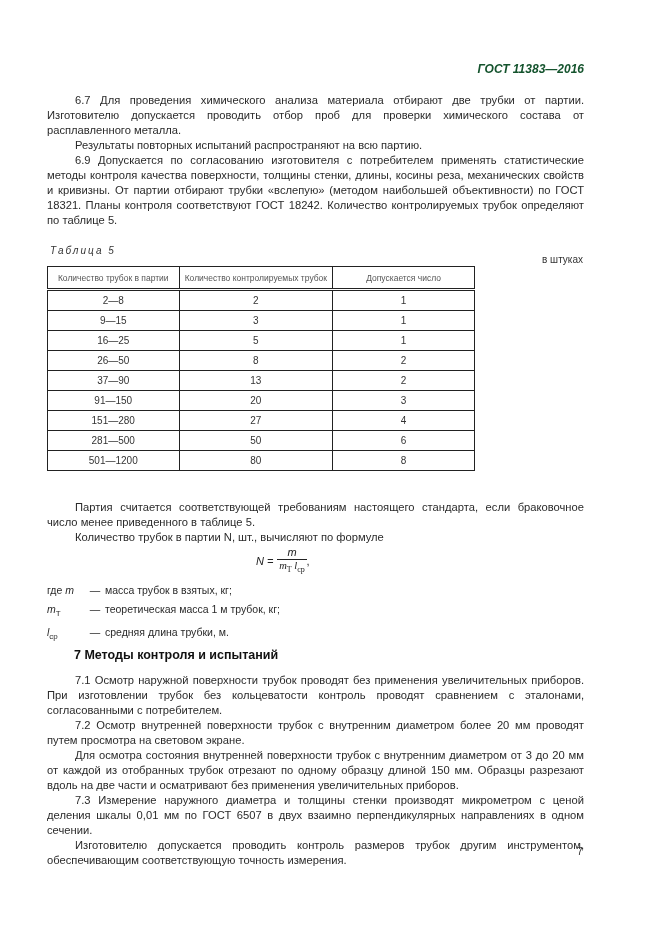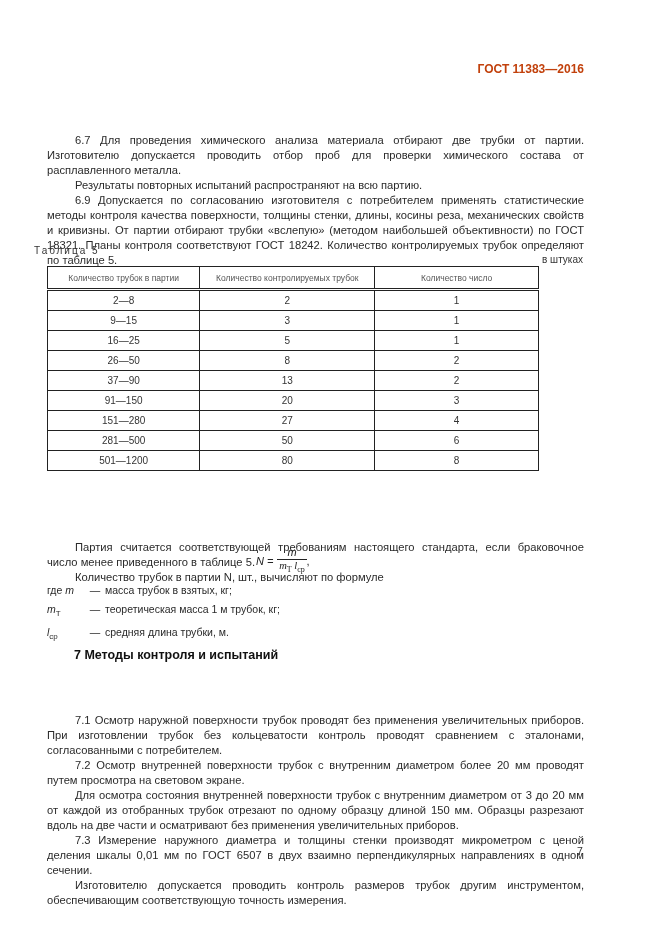--- a/index.html
+++ b/index.html
@@ -2,36 +2,35 @@
 <html><head>
 <meta charset="utf-8">
 <style>
   html, body { margin: 0; padding: 0; background: #ffffff; }
   body {
     width: 661px; height: 935px; position: relative; overflow: hidden;
     font-family: "Liberation Sans", sans-serif; color: #1e1e1e;
   }
   .abs { position: absolute; }
   .doc-code {
-    right: 77px; top: 62px; font-weight: bold; font-size: 12px; color: #c2410c;
+    right: 77px; top: 62px; font-weight: bold; font-size: 12px; color: #14532d; font-style: italic;
   }
   .para {
     position: absolute; left: 47px; width: 537px;
     font-size: 11.2px; line-height: 15px; text-align: justify;
     color: #2a2a2a;
-    margin-top: 40px;
   }
   .para p { margin: 0; }
   .indent { text-indent: 28px; }
   .tbl-caption {
-    left: 34px; top: 245px; font-size: 10px; letter-spacing: 2px; color: #333;
+    left: 50px; top: 245px; font-size: 10px; letter-spacing: 2px; color: #333; font-style: italic;
   }
   .units { right: 78px; top: 254px; font-size: 10px; color: #333; text-align: center; }
   table.t5 {
-    position: absolute; left: 47px; top: 266px; width: 492px;
+    position: absolute; left: 47px; top: 266px; width: 428px;
     border-collapse: collapse; font-size: 10px; color: #333;
   }
   table.t5 th, table.t5 td {
     border: 1px solid #222; text-align: center; padding: 0;
   }
   table.t5 th {
     font-weight: normal; font-size: 8.5px; color: #555; height: 21px;
     border-bottom: 3px double #222;
   }
   table.t5 td { height: 19px; }
@@ -72,21 +71,21 @@
 <table class="t5">
   <colgroup>
       <col style="width:167px">
       <col style="width:190px">
       <col style="width:180px">
     </colgroup>
   <thead>
     <tr>
       <th>Количество трубок в партии</th>
       <th>Количество контролируемых трубок</th>
-      <th>Количество число</th>
+      <th>Допускается число</th>
     </tr>
   </thead>
   <tbody>
     <tr>
         <td>2—8</td>
         <td>2</td>
         <td>1</td>
       </tr>
     <tr>
         <td>9—15</td>

